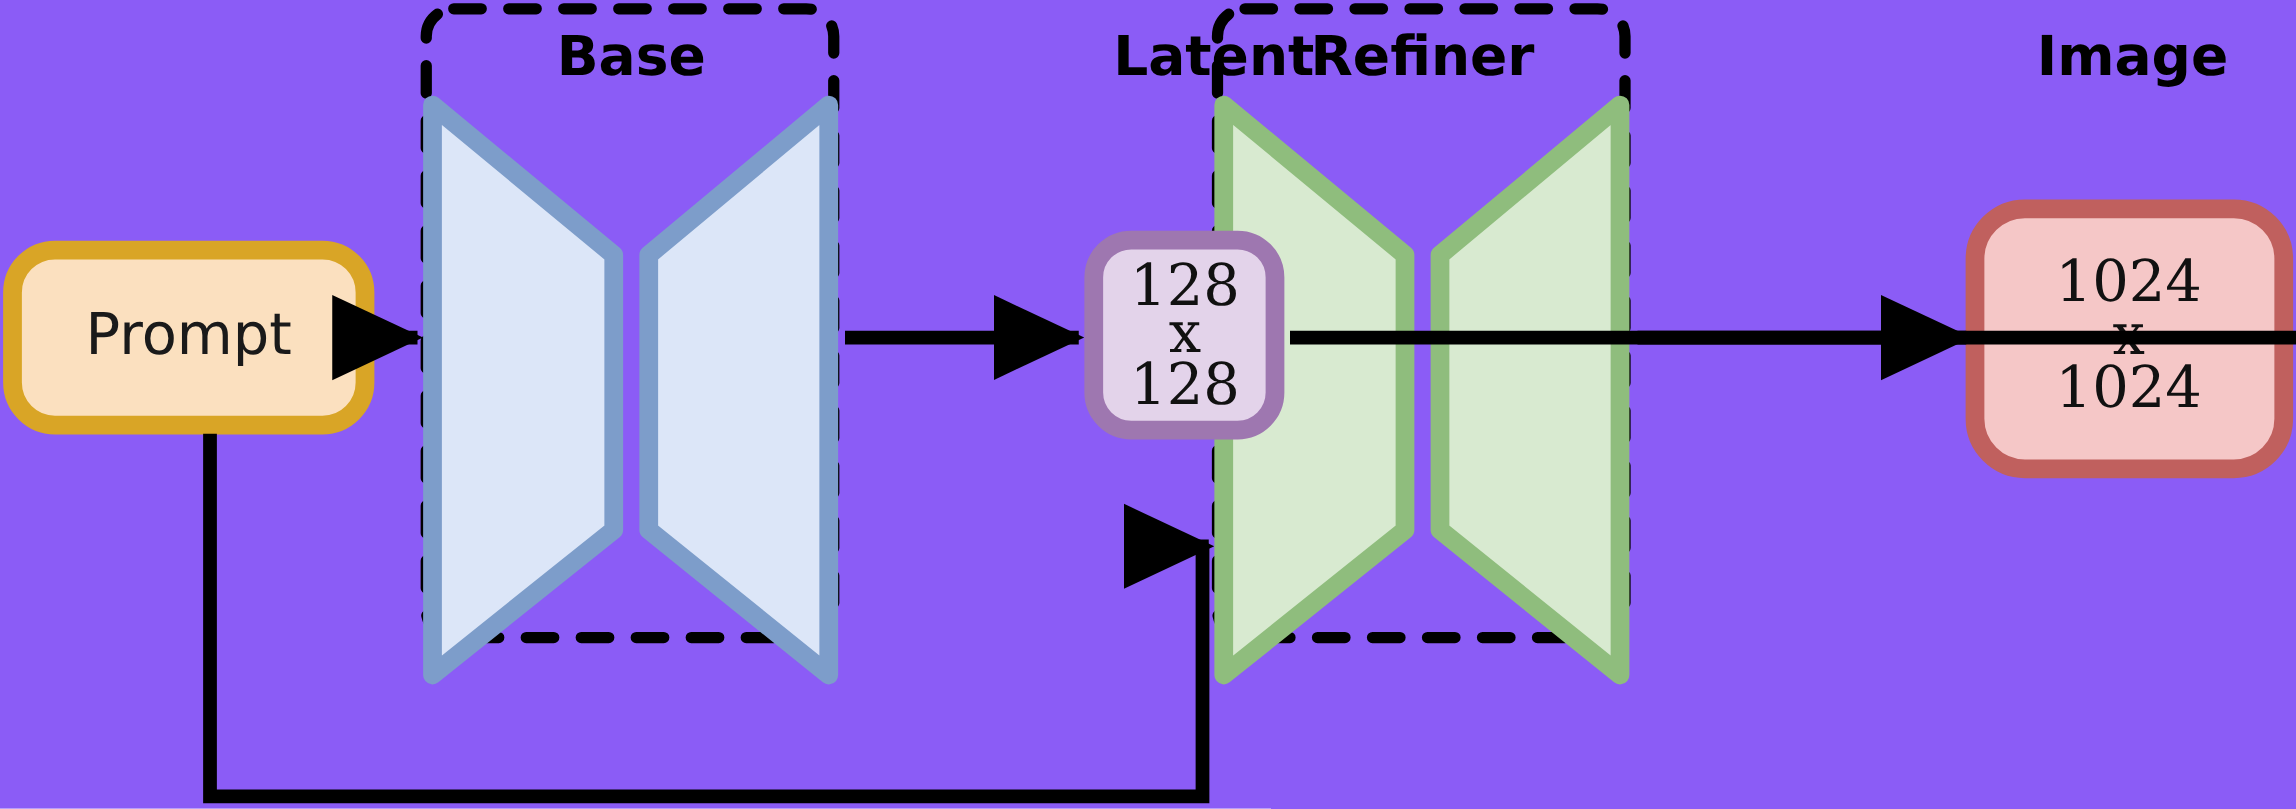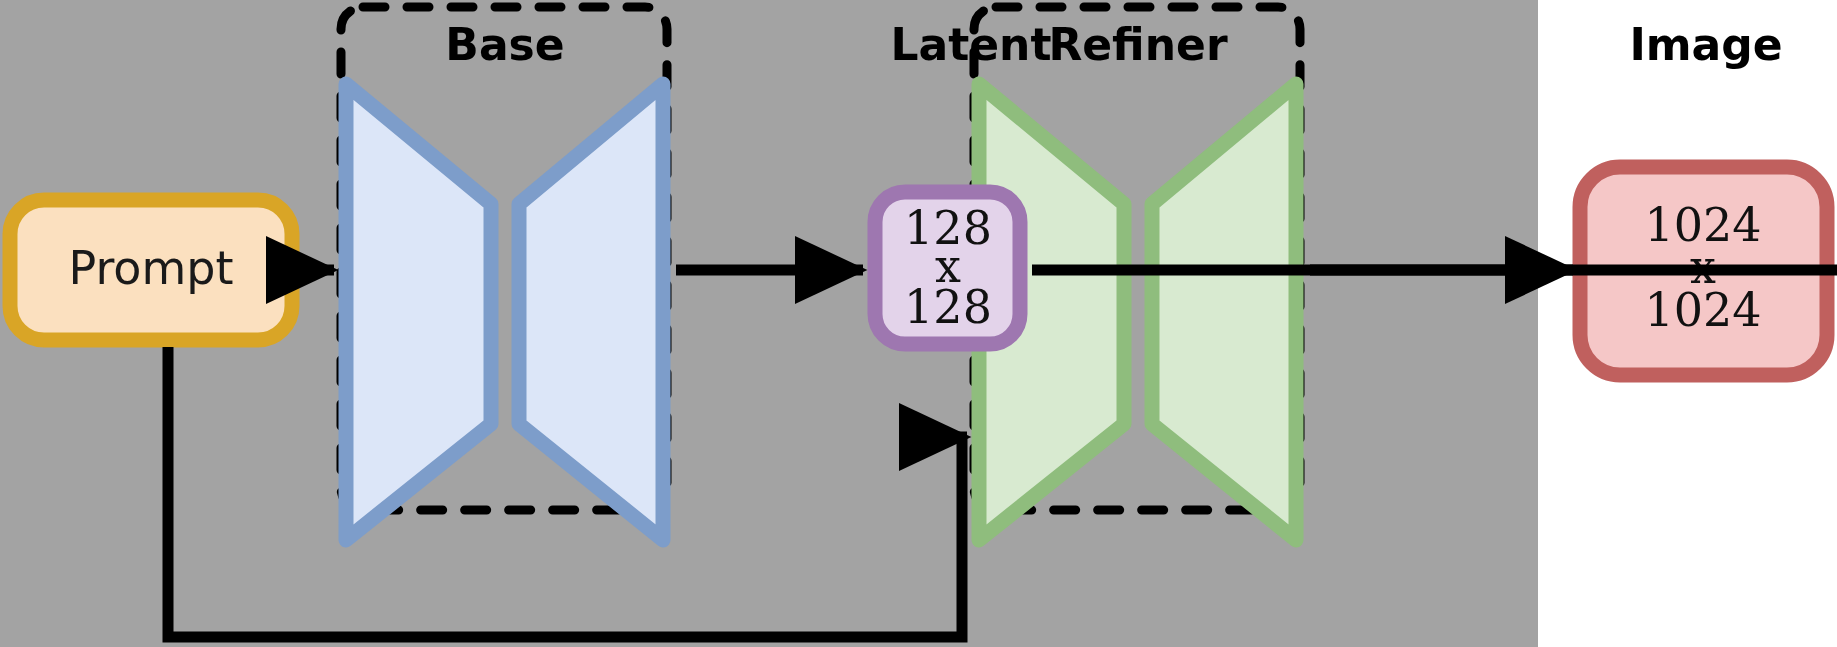--- a/index.html
+++ b/index.html
@@ -8,23 +8,23 @@
     background: #ffffff;
   }
   body {
     width: 1837px;
     height: 647px;
     font-family: "Liberation Sans", sans-serif;
     overflow: hidden;
   }
   #diagram-root {
     position: relative;
-    width: 1538px;
+    width: 1837px;
     height: 647px;
-    background: #a3a3a3;
+    background: #8b5cf6;
   }
   svg#pipeline-svg {
     display: block;
     width: 1837px;
     height: 647px;
   }
   .group-title {
     font-family: "DejaVu Sans", sans-serif;
     font-weight: 700;
     font-size: 44px;

